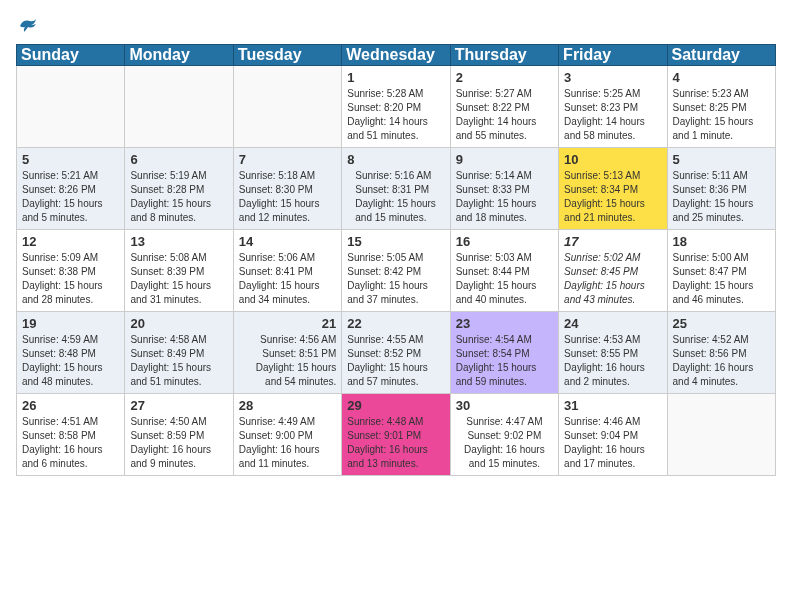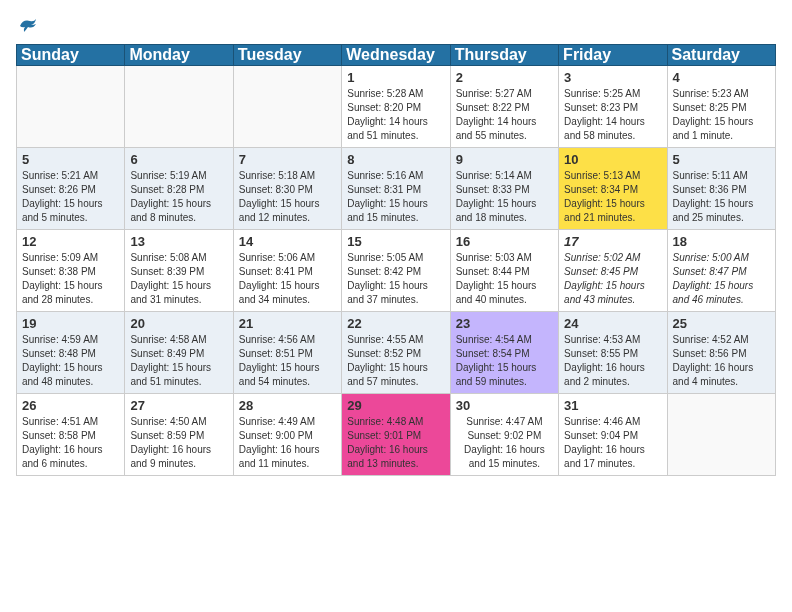--- a/index.html
+++ b/index.html
@@ -171,21 +171,21 @@
         </td>
         <td style="background: rgb(234, 240, 246);">
           <div class="day-number">7</div>
           <div class="day-info" style="white-space: pre-line;">Sunrise: 5:18 AM
 Sunset: 8:30 PM
 Daylight: 15 hours
 and 12 minutes.</div>
         </td>
         <td style="background: rgb(234, 240, 246);">
           <div class="day-number">8</div>
-          <div class="day-info" style="white-space: pre-line;">Sunrise: 5:16 AM
+          <div class="day-info" style="white-space: pre-line; margin-left: 8px;">Sunrise: 5:16 AM
 Sunset: 8:31 PM
 Daylight: 15 hours
 and 15 minutes.</div>
         </td>
         <td style="background: rgb(234, 240, 246);">
           <div class="day-number">9</div>
           <div class="day-info" style="white-space: pre-line;">Sunrise: 5:14 AM
 Sunset: 8:33 PM
 Daylight: 15 hours
 and 18 minutes.</div>
@@ -243,42 +243,42 @@
         </td>
         <td style="background: rgb(255, 255, 255); font-style: italic;">
           <div class="day-number">17</div>
           <div class="day-info" style="white-space: pre-line;">Sunrise: 5:02 AM
 Sunset: 8:45 PM
 Daylight: 15 hours
 and 43 minutes.</div>
         </td>
         <td style="background: rgb(255, 255, 255);">
           <div class="day-number">18</div>
-          <div class="day-info" style="white-space: pre-line; font-style: italic;">Sunrise: 5:00 AM
+          <div class="day-info" style="white-space: pre-line;">Sunrise: 5:00 AM
 Sunset: 8:47 PM
 Daylight: 15 hours
 and 46 minutes.</div>
         </td>
       </tr>
       <tr>
         <td style="background: rgb(234, 240, 246);">
           <div class="day-number">19</div>
           <div class="day-info" style="white-space: pre-line;">Sunrise: 4:59 AM
 Sunset: 8:48 PM
 Daylight: 15 hours
 and 48 minutes.</div>
         </td>
         <td style="background: rgb(234, 240, 246);">
           <div class="day-number">20</div>
           <div class="day-info" style="white-space: pre-line;">Sunrise: 4:58 AM
 Sunset: 8:49 PM
 Daylight: 15 hours
 and 51 minutes.</div>
         </td>
-        <td style="background: rgb(234, 240, 246);">
+        <td style="background: rgb(234, 240, 246); text-align: right;">
           <div class="day-number">21</div>
           <div class="day-info" style="white-space: pre-line;">Sunrise: 4:56 AM
 Sunset: 8:51 PM
 Daylight: 15 hours
 and 54 minutes.</div>
         </td>
         <td style="background: rgb(234, 240, 246);">
           <div class="day-number">22</div>
           <div class="day-info" style="white-space: pre-line;">Sunrise: 4:55 AM
 Sunset: 8:52 PM

